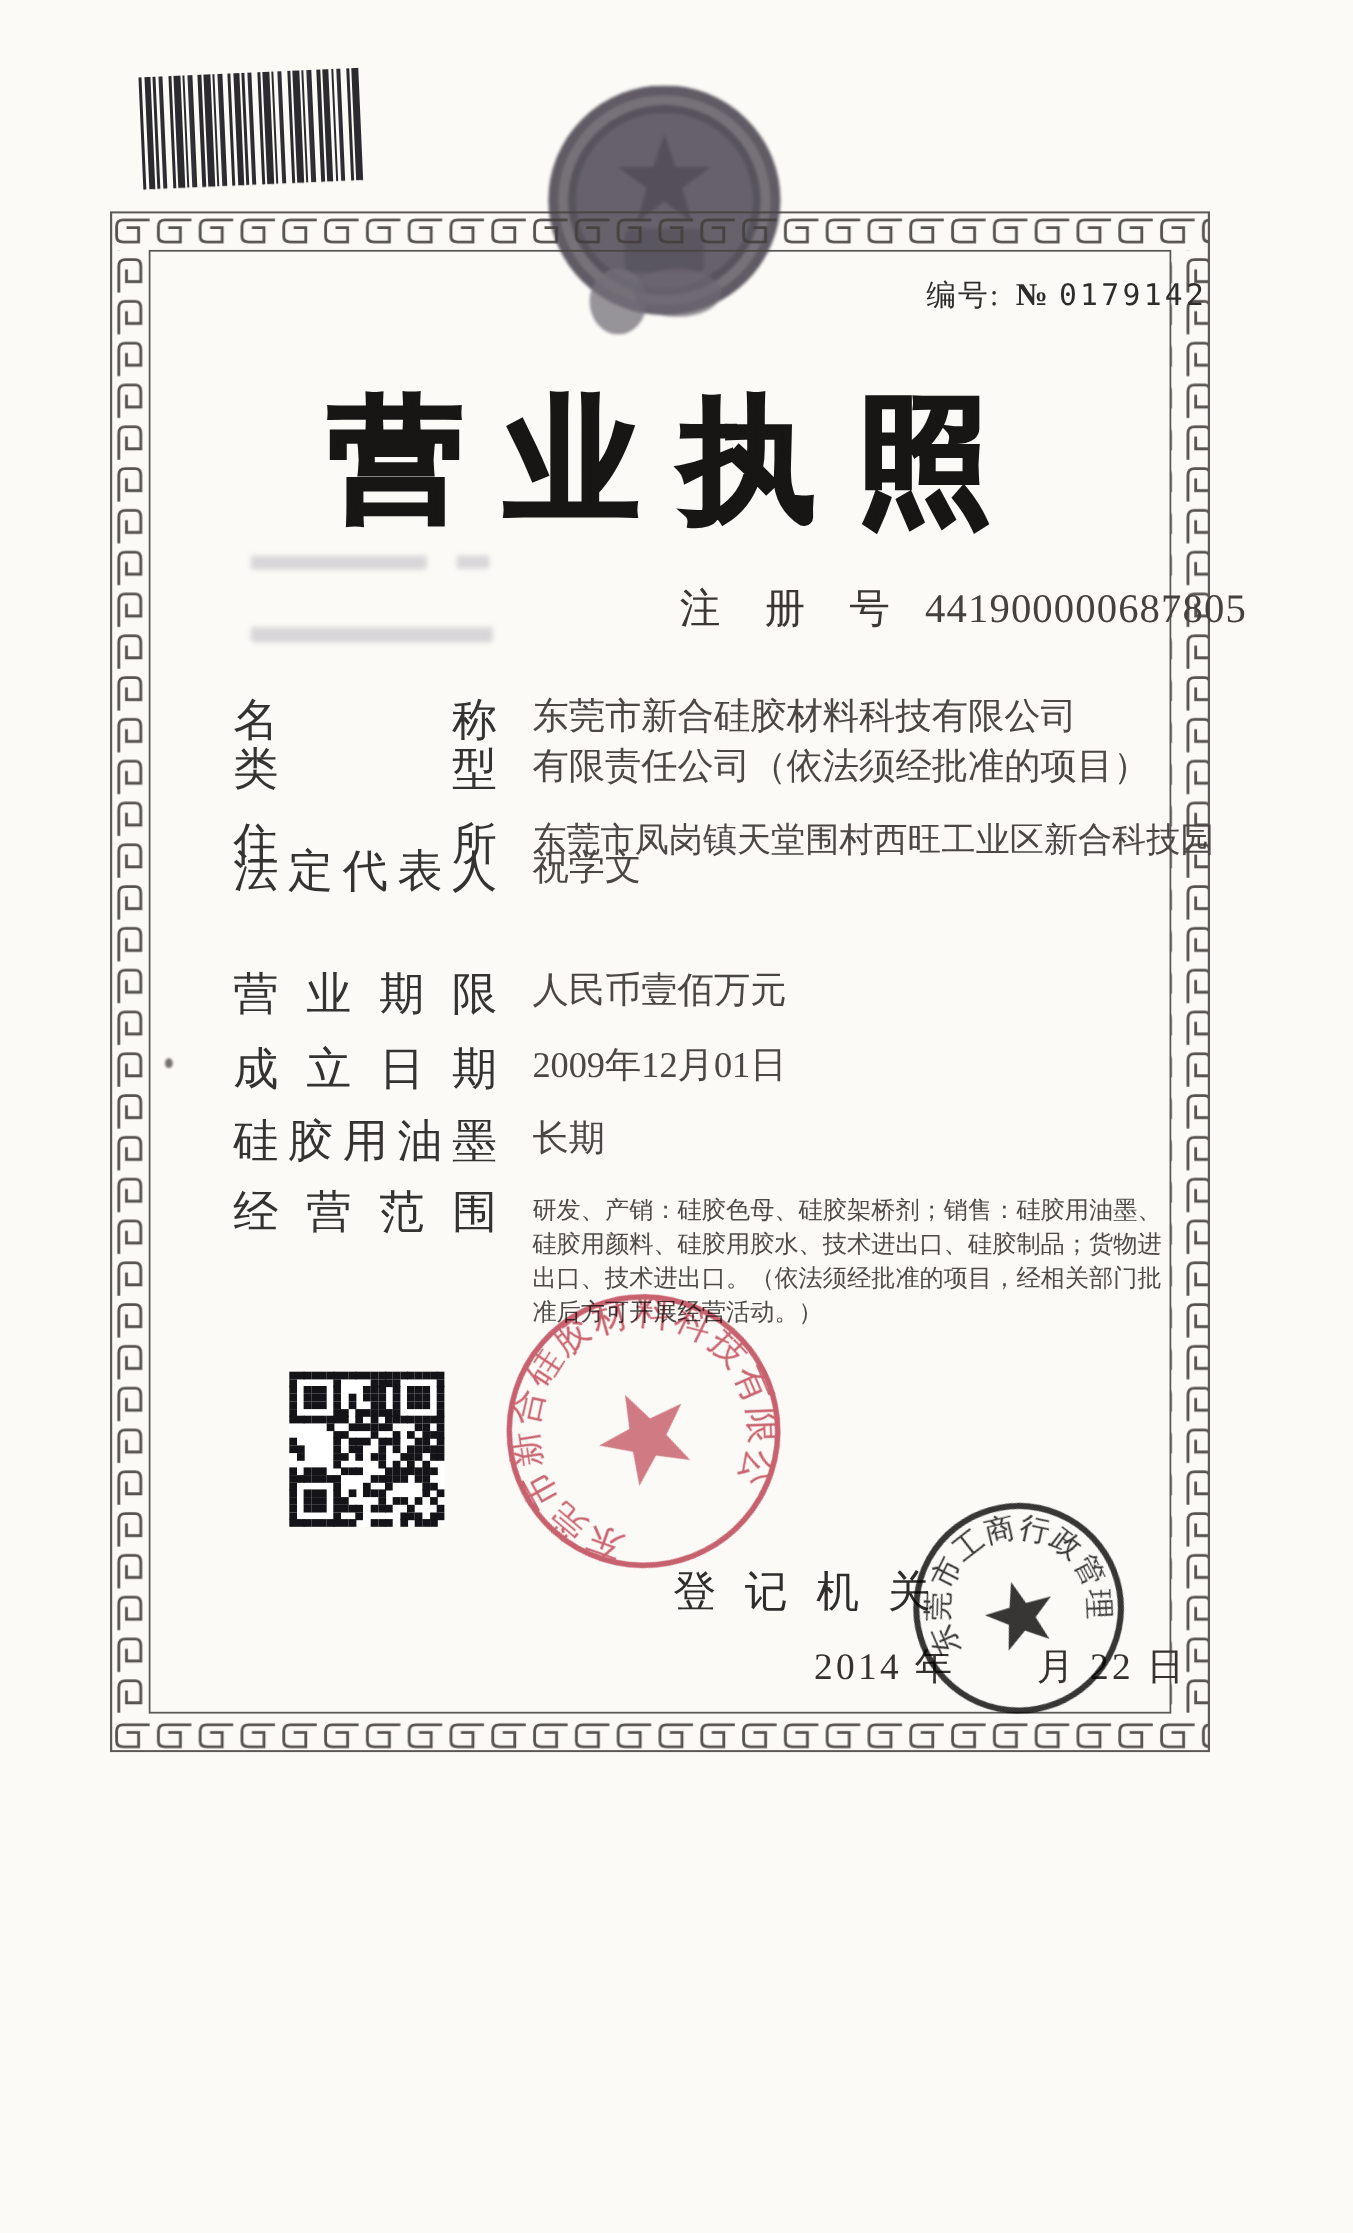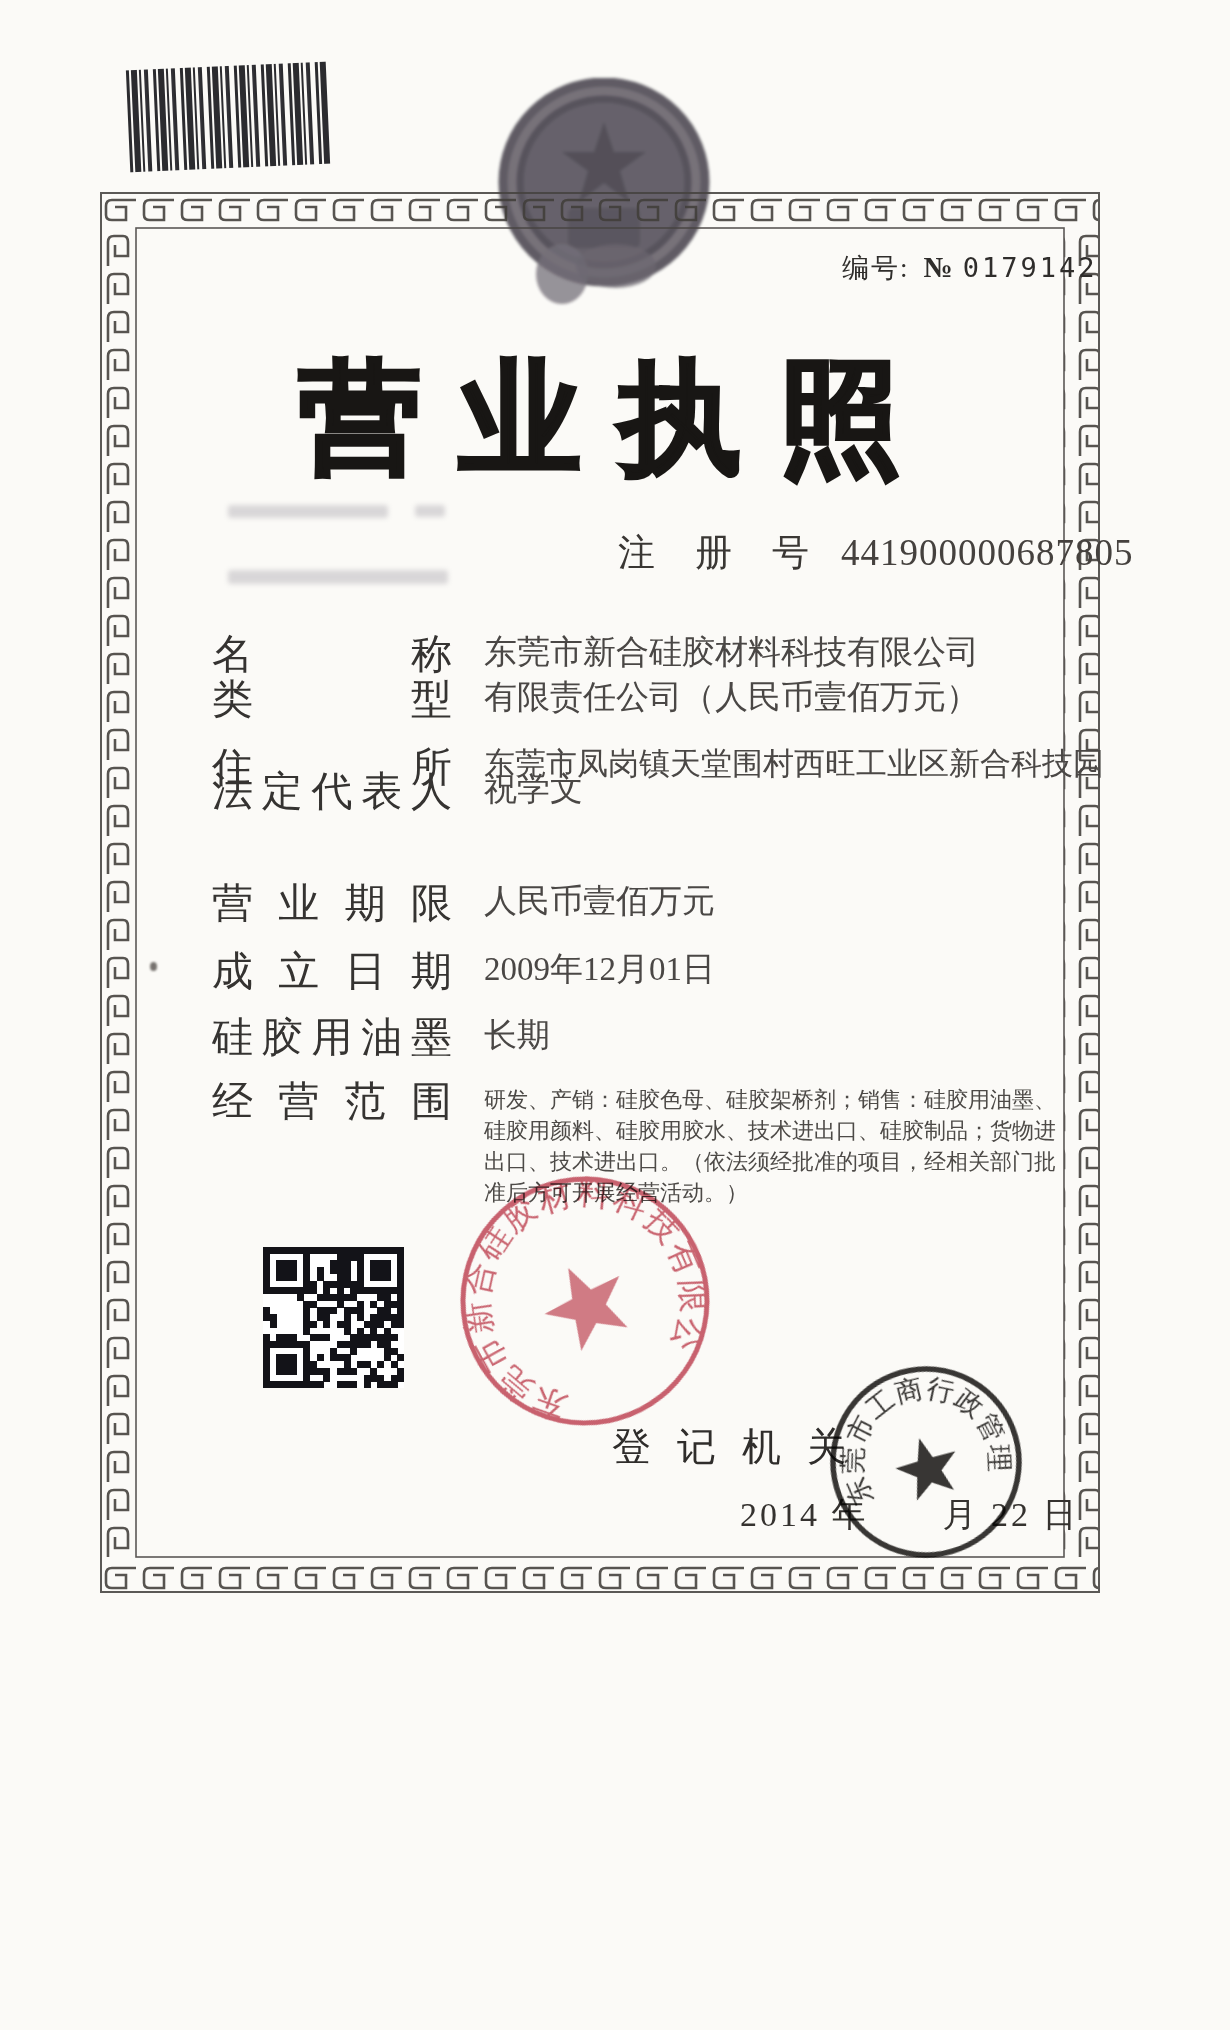--- a/index.html
+++ b/index.html
@@ -102,21 +102,21 @@
     <span class="lab" data-name="registration-label">注册号</span><span class="num" data-name="registration-digits">441900000687805</span>
   </div>
 
   <div class="fields" data-name="fields-block">
     <div class="frow" style="top:631px" data-name="field-row-name">
       <span class="flabel" data-name="field-label">名称</span>
       <span class="fvalue" data-name="field-value">东莞市新合硅胶材料科技有限公司</span>
     </div>
     <div class="frow" style="top:676px" data-name="field-row-type">
       <span class="flabel" data-name="field-label">类型</span>
-      <span class="fvalue" data-name="field-value">有限责任公司（人民币壹佰万元）</span>
+      <span class="fvalue" data-name="field-value">有限责任公司（依法须经批准的项目）</span>
     </div>
     <div class="frow" style="top:744px" data-name="field-row-address">
       <span class="flabel" data-name="field-label">住所</span>
       <span class="fvalue" style="font-size:31px" data-name="field-value">东莞市凤岗镇天堂围村西旺工业区新合科技园</span>
     </div>
     <div class="frow" style="top:768px" data-name="field-row-legal-rep">
       <span class="flabel" data-name="field-label">法定代表人</span>
       <span class="fvalue" data-name="field-value">祝学文</span>
     </div>
     <div class="frow" style="top:880px" data-name="field-row-capital">

